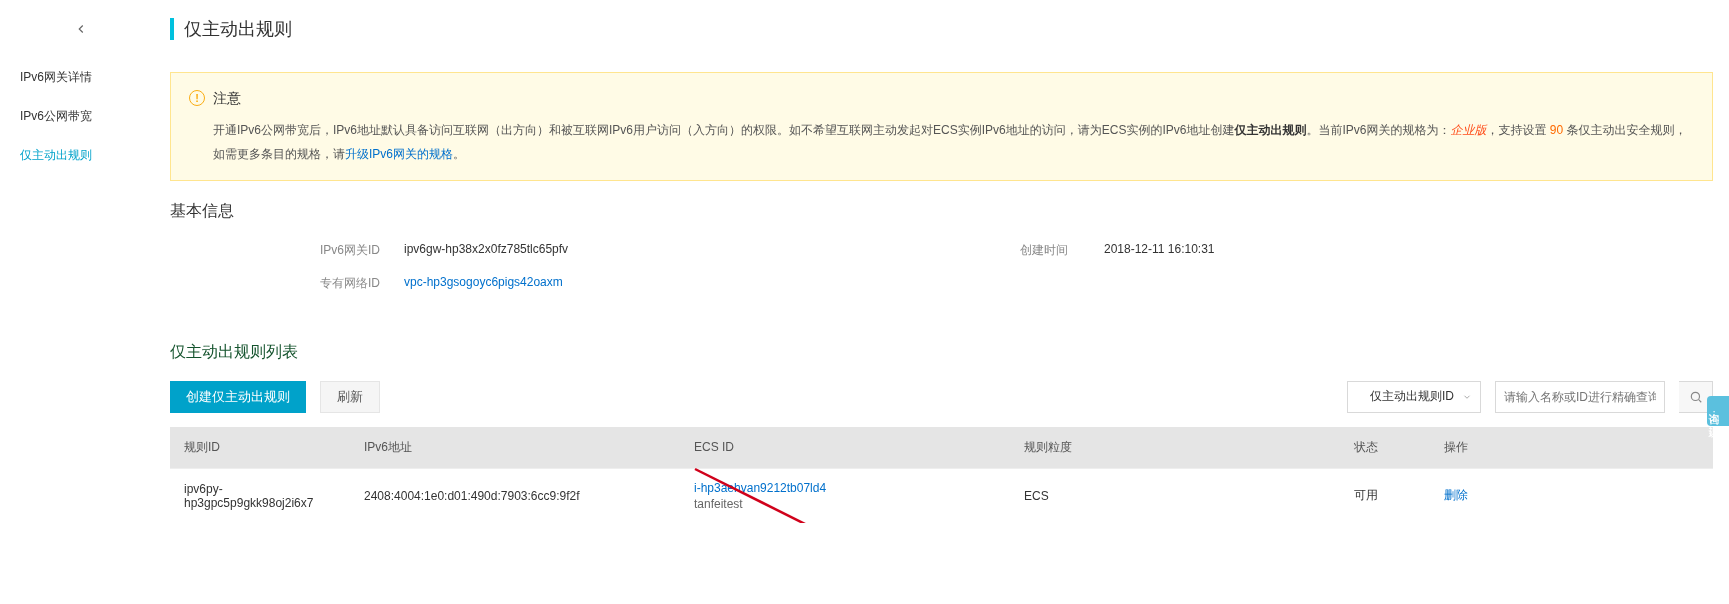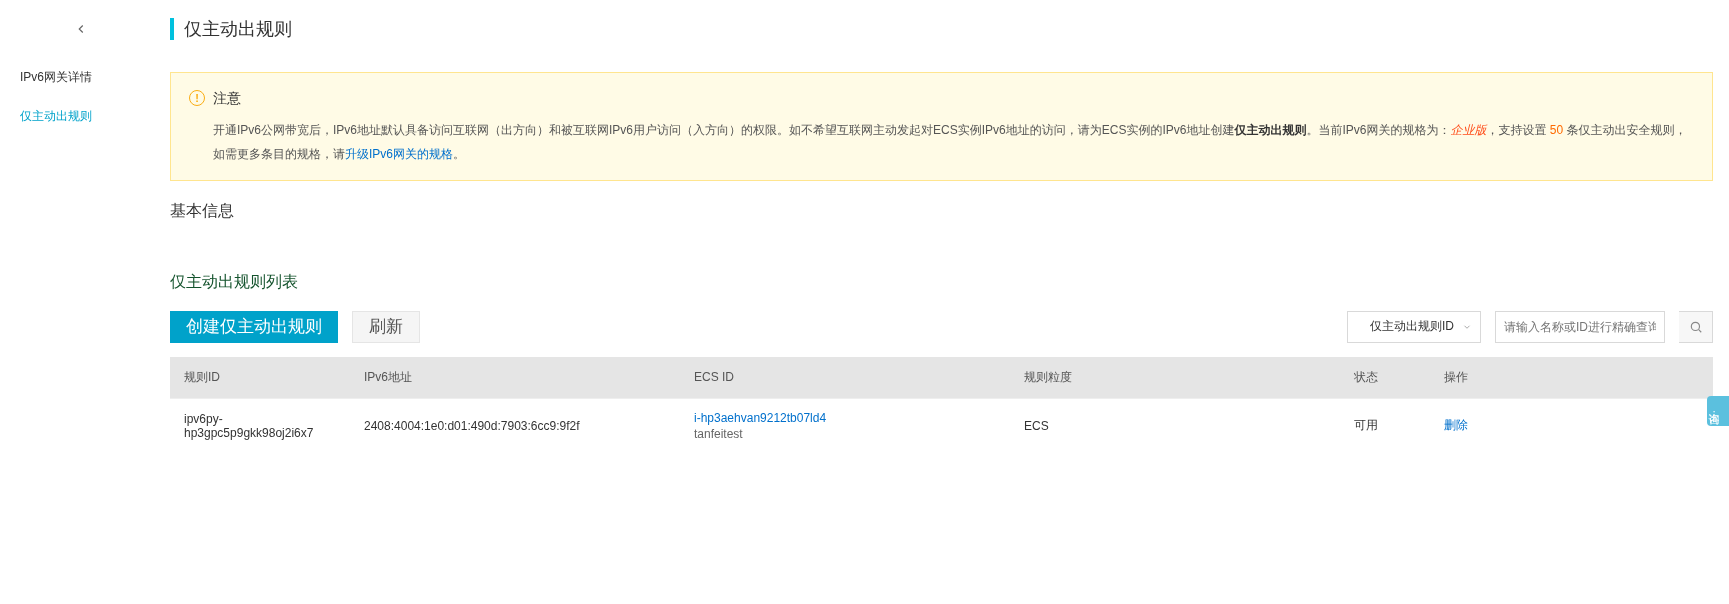--- a/index.html
+++ b/index.html
@@ -90,21 +90,21 @@
   .info-val { color: #333; }
   .info-val.link { color: #0070cc; cursor: pointer; }
   .list-title {
     font-size: 16px; color: #14532d; font-weight: 400; margin: 50px 0 18px 0;
   }
   .toolbar {
     display: flex; align-items: center; gap: 14px; margin-bottom: 14px;
   }
   .btn {
     height: 32px; padding: 0 16px; border: none; cursor: pointer;
-    font-size: 17px; display: inline-flex; align-items: center; justify-content: center;
+    font-size: 13px; display: inline-flex; align-items: center; justify-content: center;
   }
   .btn-primary { background: #00a2ca; color: #fff; }
   .btn-default { background: #f5f5f5; color: #555; border: 1px solid #e5e5e5; }
   .spacer { flex: 1; }
   .filter-select {
     height: 32px; border: 1px solid #d9d9d9; padding: 0 26px 0 22px;
     display: flex; align-items: center; font-size: 12px; color: #333;
     position: relative; cursor: pointer; background: #fff;
   }
   .filter-select .chev {
@@ -154,41 +154,57 @@
 
 <div class="layout">
   <div class="side-col">
     <div class="back-row">
       <svg class="back-arrow" viewBox="0 0 24 24" fill="none" stroke="currentColor" stroke-width="2">
           <polyline points="15 18 9 12 15 6"></polyline>
         </svg>
     </div>
     <div class="side-nav">
       <div class="side-nav-item">IPv6网关详情</div>
+      <div class="side-nav-item">IPv6公网带宽</div>
       <div class="side-nav-item active">仅主动出规则</div>
     </div>
   </div>
 
   <div class="main-col" style="position:relative;">
     <div class="page-title-row">
       <div class="page-title-bar"></div>
       <div class="page-title">仅主动出规则</div>
     </div>
 
     <div class="alert-box">
       <div class="alert-head">
         <span class="alert-icon">!</span>
         <span>注意</span>
       </div>
       <div class="alert-body">
-        <span>开通IPv6公网带宽后，IPv6地址默认具备访问互联网（出方向）和被互联网IPv6用户访问（入方向）的权限。如不希望互联网主动发起对ECS实例IPv6地址的访问，请为ECS实例的IPv6地址创建</span><b>仅主动出规则</b><span>。当前IPv6网关的规格为：</span><span class="hl-red">企业版</span><span>，支持设置 </span><span class="hl-orange">50</span><span> 条仅主动出安全规则，如需更多条目的规格，请</span><a href="#">升级IPv6网关的规格</a><span>。</span>
+        <span>开通IPv6公网带宽后，IPv6地址默认具备访问互联网（出方向）和被互联网IPv6用户访问（入方向）的权限。如不希望互联网主动发起对ECS实例IPv6地址的访问，请为ECS实例的IPv6地址创建</span><b>仅主动出规则</b><span>。当前IPv6网关的规格为：</span><span class="hl-red">企业版</span><span>，支持设置 </span><span class="hl-orange">90</span><span> 条仅主动出安全规则，如需更多条目的规格，请</span><a href="#">升级IPv6网关的规格</a><span>。</span>
       </div>
     </div>
 
     <div class="section-title">基本信息</div>
+    <div class="info-grid">
+      <div class="info-row">
+        <span class="info-label">IPv6网关ID</span>
+        <span class="info-val">ipv6gw-hp38x2x0fz785tlc65pfv</span>
+      </div>
+      <div class="info-row">
+        <span class="info-label">创建时间</span>
+        <span class="info-val">2018-12-11 16:10:31</span>
+      </div>
+      <div class="info-row">
+        <span class="info-label">专有网络ID</span>
+        <span class="info-val link">vpc-hp3gsogoyc6pigs42oaxm</span>
+      </div>
+      <div></div>
+    </div>
 
     <div class="list-title">仅主动出规则列表</div>
 
     <div class="toolbar">
       <button class="btn btn-primary">创建仅主动出规则</button>
       <button class="btn btn-default">刷新</button>
       <div class="spacer"></div>
       <div class="filter-select">
         <span>仅主动出规则ID</span>
         <svg class="chev" viewBox="0 0 24 24" fill="none" stroke="currentColor" stroke-width="2">

